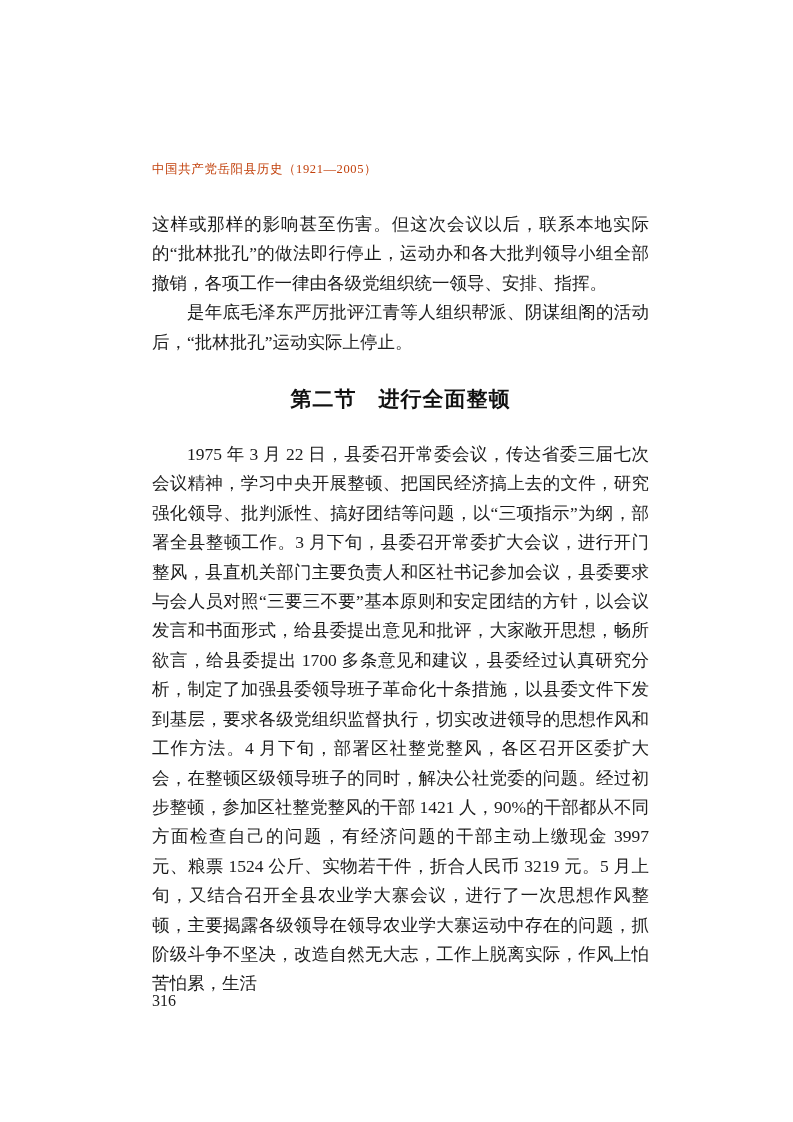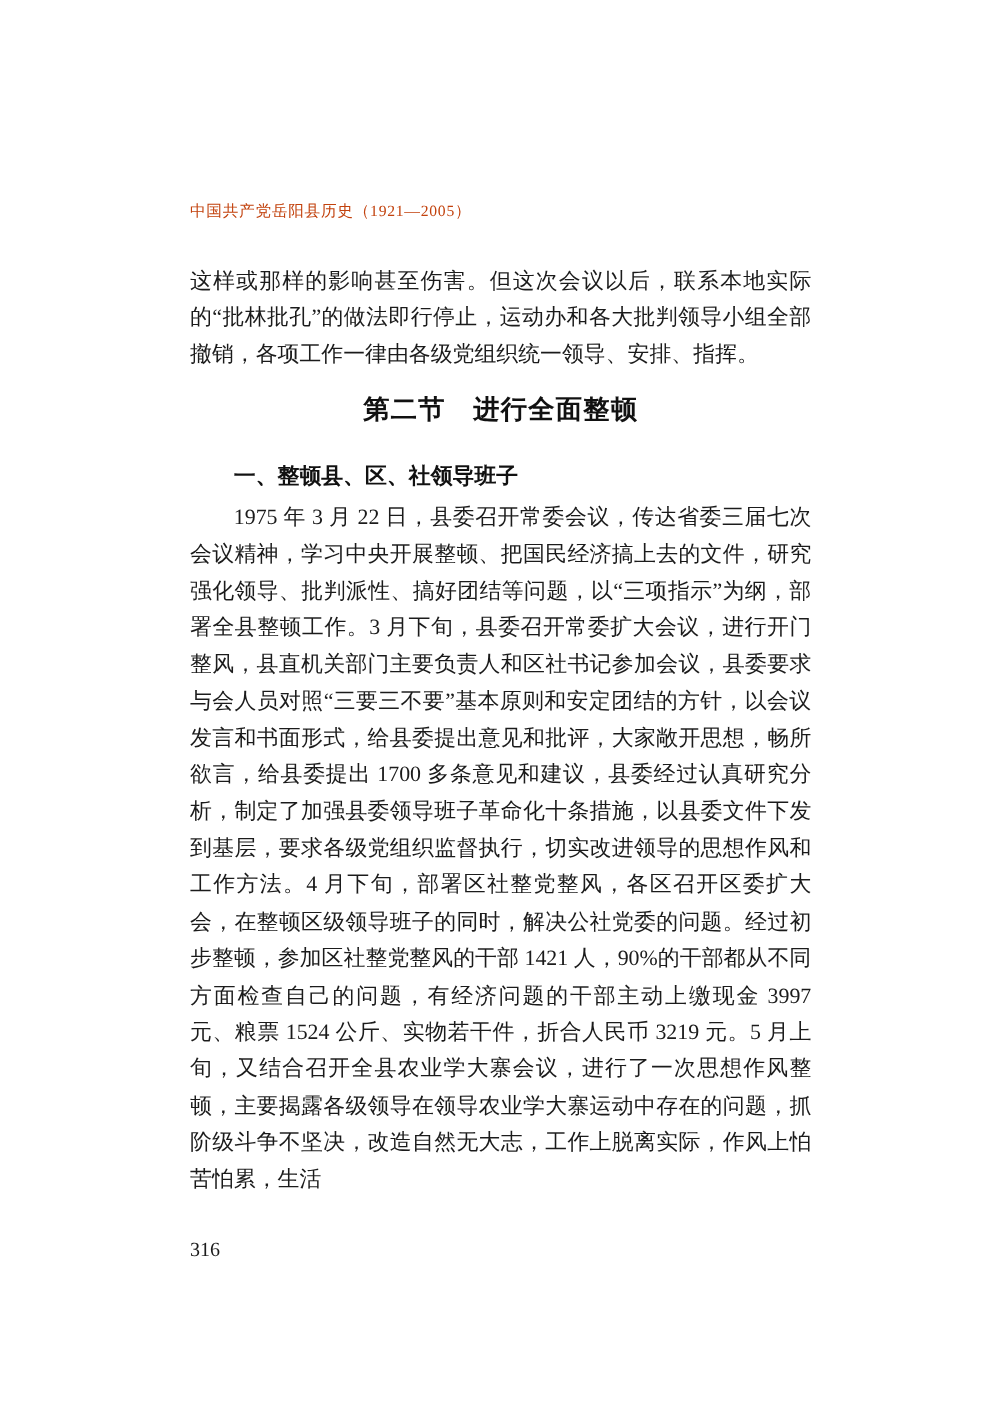--- a/index.html
+++ b/index.html
@@ -43,21 +43,21 @@
   .para.continuation {
     text-indent: 0;
     margin-top: 32px;
   }
   .section-title {
     font-family: "Liberation Sans", "DejaVu Sans", sans-serif;
     font-size: 21px;
     font-weight: bold;
     text-align: center;
     letter-spacing: 1px;
-    margin: 15px 0 27px;
+    margin: 28px 0 27px;
     color: #111111;
   }
   .subsection-title {
     font-family: "Liberation Sans", "DejaVu Sans", sans-serif;
     font-size: 17.5px;
     font-weight: bold;
     margin: 0 0 7px;
     text-indent: 2em;
     color: #111111;
   }
@@ -71,23 +71,23 @@
 </style>
 </head>
 <body>
 
 <div class="page">
   <div class="content">
     <div class="running-header">中国共产党岳阳县历史（1921—2005）</div>
 
     <p class="para continuation">这样或那样的影响甚至伤害。但这次会议以后，联系本地实际的“批林批孔”的做法即行停止，运动办和各大批判领导小组全部撤销，各项工作一律由各级党组织统一领导、安排、指挥。</p>
 
+    <p class="para">是年底毛泽东严厉批评江青等人组织帮派、阴谋组阁的活动后，“批林批孔”运动实际上停止。</p>
 
     <h2 class="section-title">第二节　进行全面整顿</h2>
 
-    <h3 class="subsection-title">一、整顿县、区、社领导班子</h3>
 
 
     <p class="para">1975 年 3 月 22 日，县委召开常委会议，传达省委三届七次会议精神，学习中央开展整顿、把国民经济搞上去的文件，研究强化领导、批判派性、搞好团结等问题，以“三项指示”为纲，部署全县整顿工作。3 月下旬，县委召开常委扩大会议，进行开门整风，县直机关部门主要负责人和区社书记参加会议，县委要求与会人员对照“三要三不要”基本原则和安定团结的方针，以会议发言和书面形式，给县委提出意见和批评，大家敞开思想，畅所欲言，给县委提出 1700 多条意见和建议，县委经过认真研究分析，制定了加强县委领导班子革命化十条措施，以县委文件下发到基层，要求各级党组织监督执行，切实改进领导的思想作风和工作方法。4 月下旬，部署区社整党整风，各区召开区委扩大会，在整顿区级领导班子的同时，解决公社党委的问题。经过初步整顿，参加区社整党整风的干部 1421 人，90%的干部都从不同方面检查自己的问题，有经济问题的干部主动上缴现金 3997 元、粮票 1524 公斤、实物若干件，折合人民币 3219 元。5 月上旬，又结合召开全县农业学大寨会议，进行了一次思想作风整顿，主要揭露各级领导在领导农业学大寨运动中存在的问题，抓阶级斗争不坚决，改造自然无大志，工作上脱离实际，作风上怕苦怕累，生活</p>
   </div>
 
   <div class="page-number">316</div>
 </div>
 
 </body></html>

